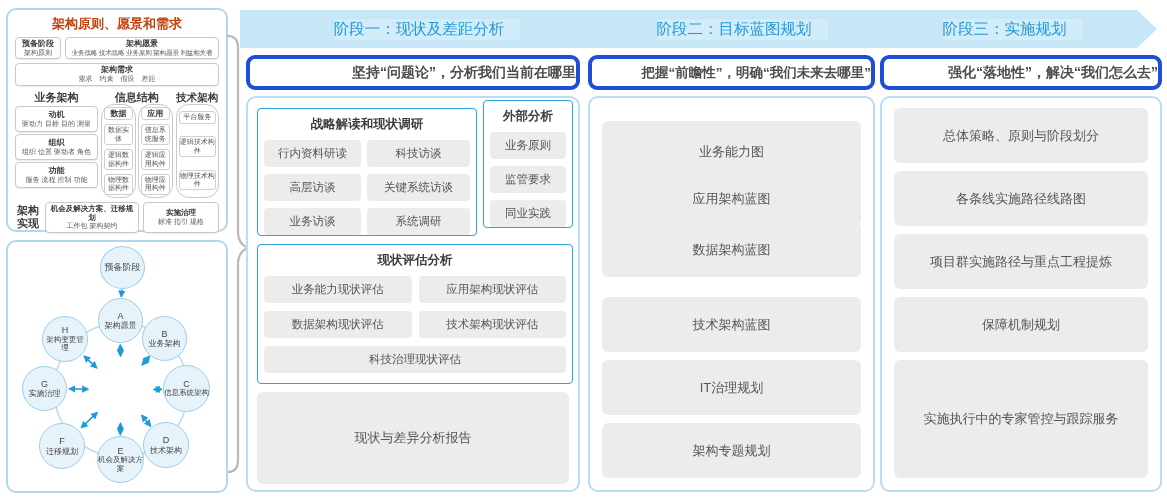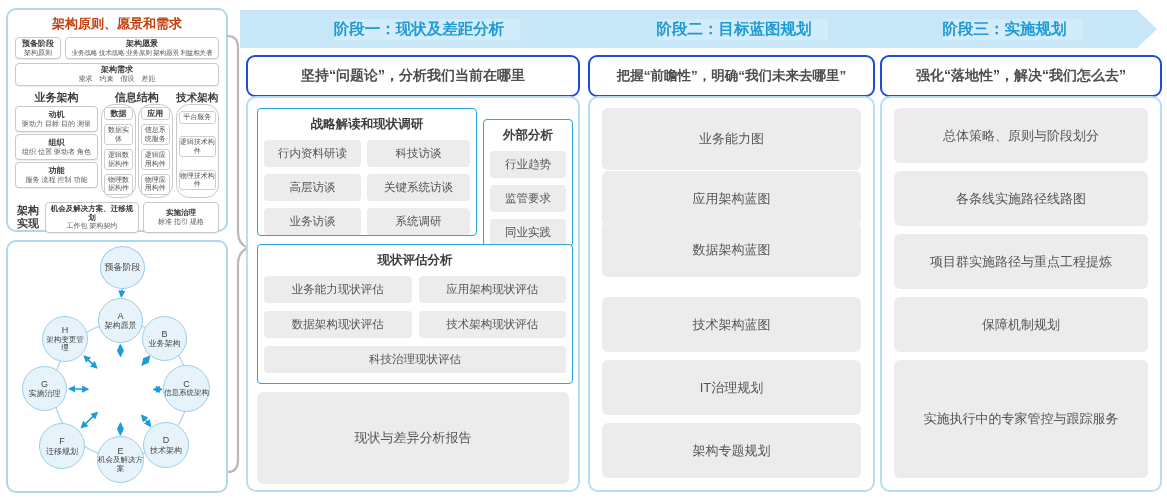--- a/index.html
+++ b/index.html
@@ -50,23 +50,23 @@
             flex-direction:column;align-items:center;justify-content:center;text-align:center;color:#454545;
             line-height:1.15;box-sizing:border-box;font-size:8px}
   .adm-letter{font-size:9px;display:block}
   .adm-center{position:absolute;border-radius:50%;background:#cde8f7;border:1px solid #9dcdeb;display:flex;
               align-items:center;justify-content:center;text-align:center;font-weight:bold;font-size:13px;
               color:#3f3f3f;box-sizing:border-box;line-height:1.25}
 
   
   .band{position:absolute;top:10px;height:38px;background:#c7e7f8;display:flex;align-items:center;
         justify-content:center;clip-path:polygon(0 0,calc(100% - 20px) 0,100% 50%,calc(100% - 20px) 100%,0 100%)}
-  .band-label{font-size:15.5px;font-weight:bold;color:#1f9ad6;padding-right:16px;background:rgba(255,255,255,.22)}
-  .slogan{position:absolute;top:55px;height:42px;background:#fff;border:2px solid #1d4ed8;border-radius:9px;
-          display:flex;align-items:center;justify-content:center;font-weight:bold;font-size:14px;color:#4d4d4d;
+  .band-label{font-size:15.5px;font-weight:normal;color:#1f9ad6;padding-right:16px;background:rgba(255,255,255,.22)}
+  .slogan{position:absolute;top:55px;height:35px;background:#fff;border:4px solid #1d4ed8;border-radius:9px;
+          display:flex;align-items:center;justify-content:flex-end;font-weight:bold;font-size:14px;color:#4d4d4d;
           box-sizing:border-box;text-align:center}
   .content{position:absolute;top:96px;height:396px;border:2px solid #b9ddf4;border-radius:10px;background:#fff;
            box-sizing:border-box}
   .group{position:absolute;border:1.5px solid #29a3dc;border-radius:4px;background:#fff;box-sizing:border-box;
          padding:5px 6px}
   .group-title{font-size:12.5px;font-weight:bold;color:#3d3d3d;text-align:center;margin:2px 0 7px}
   .gitem{background:#ececec;border-radius:4px;display:flex;align-items:center;justify-content:center;
          font-size:11.5px;color:#565656;height:27px;text-align:center}
   .grid2{display:grid;grid-template-columns:47% 1fr;gap:7px 6px}
   .grid2b{display:grid;grid-template-columns:1fr 1fr;gap:8px 7px}
@@ -240,45 +240,45 @@
       <div class="group-title">战略解读和现状调研</div>
       <div class="grid2">
         <div class="gitem">行内资料研读</div>
         <div class="gitem">科技访谈</div>
         <div class="gitem">高层访谈</div>
         <div class="gitem">关键系统访谈</div>
         <div class="gitem">业务访谈</div>
         <div class="gitem">系统调研</div>
       </div>
     </div>
-    <div class="group" style="left:235px;top:21px;width:90px;height:128px">
+    <div class="group" style="left:235px;top:2px;width:90px;height:128px">
       <div class="group-title">外部分析</div>
       <div class="vlist">
-        <div class="gitem">行业趋势</div>
+        <div class="gitem">业务原则</div>
         <div class="gitem">监管要求</div>
         <div class="gitem">同业实践</div>
       </div>
     </div>
     <div class="group" style="left:9px;top:146px;width:316px;height:140px">
       <div class="group-title">现状评估分析</div>
       <div class="grid2b">
         <div class="gitem">业务能力现状评估</div>
         <div class="gitem">应用架构现状评估</div>
         <div class="gitem">数据架构现状评估</div>
         <div class="gitem">技术架构现状评估</div>
         <div class="gitem span2">科技治理现状评估</div>
       </div>
     </div>
     <div class="bigitem" style="left:9px;right:9px;top:294px;height:92px">
       <span>现状与差异分析报告</span>
     </div>
   </div>
 
   <div class="content" style="left:588px;width:287px">
-    <div class="bigitem" style="top:10px;height:62px">业务能力图</div>
+    <div class="bigitem" style="top:23px;height:62px">业务能力图</div>
     <div class="bigitem" style="top:73px;height:55px">应用架构蓝图</div>
     <div class="bigitem" style="top:124px;height:55px">数据架构蓝图</div>
     <div class="bigitem" style="top:199px;height:55px">技术架构蓝图</div>
     <div class="bigitem" style="top:262px;height:55px">IT治理规划</div>
     <div class="bigitem" style="top:325px;height:55px">架构专题规划</div>
   </div>
 
   <div class="content" style="left:880px;width:282px">
     <div class="bigitem" style="top:10px;height:55px">总体策略、原则与阶段划分</div>
     <div class="bigitem" style="top:73px;height:55px">各条线实施路径线路图</div>

